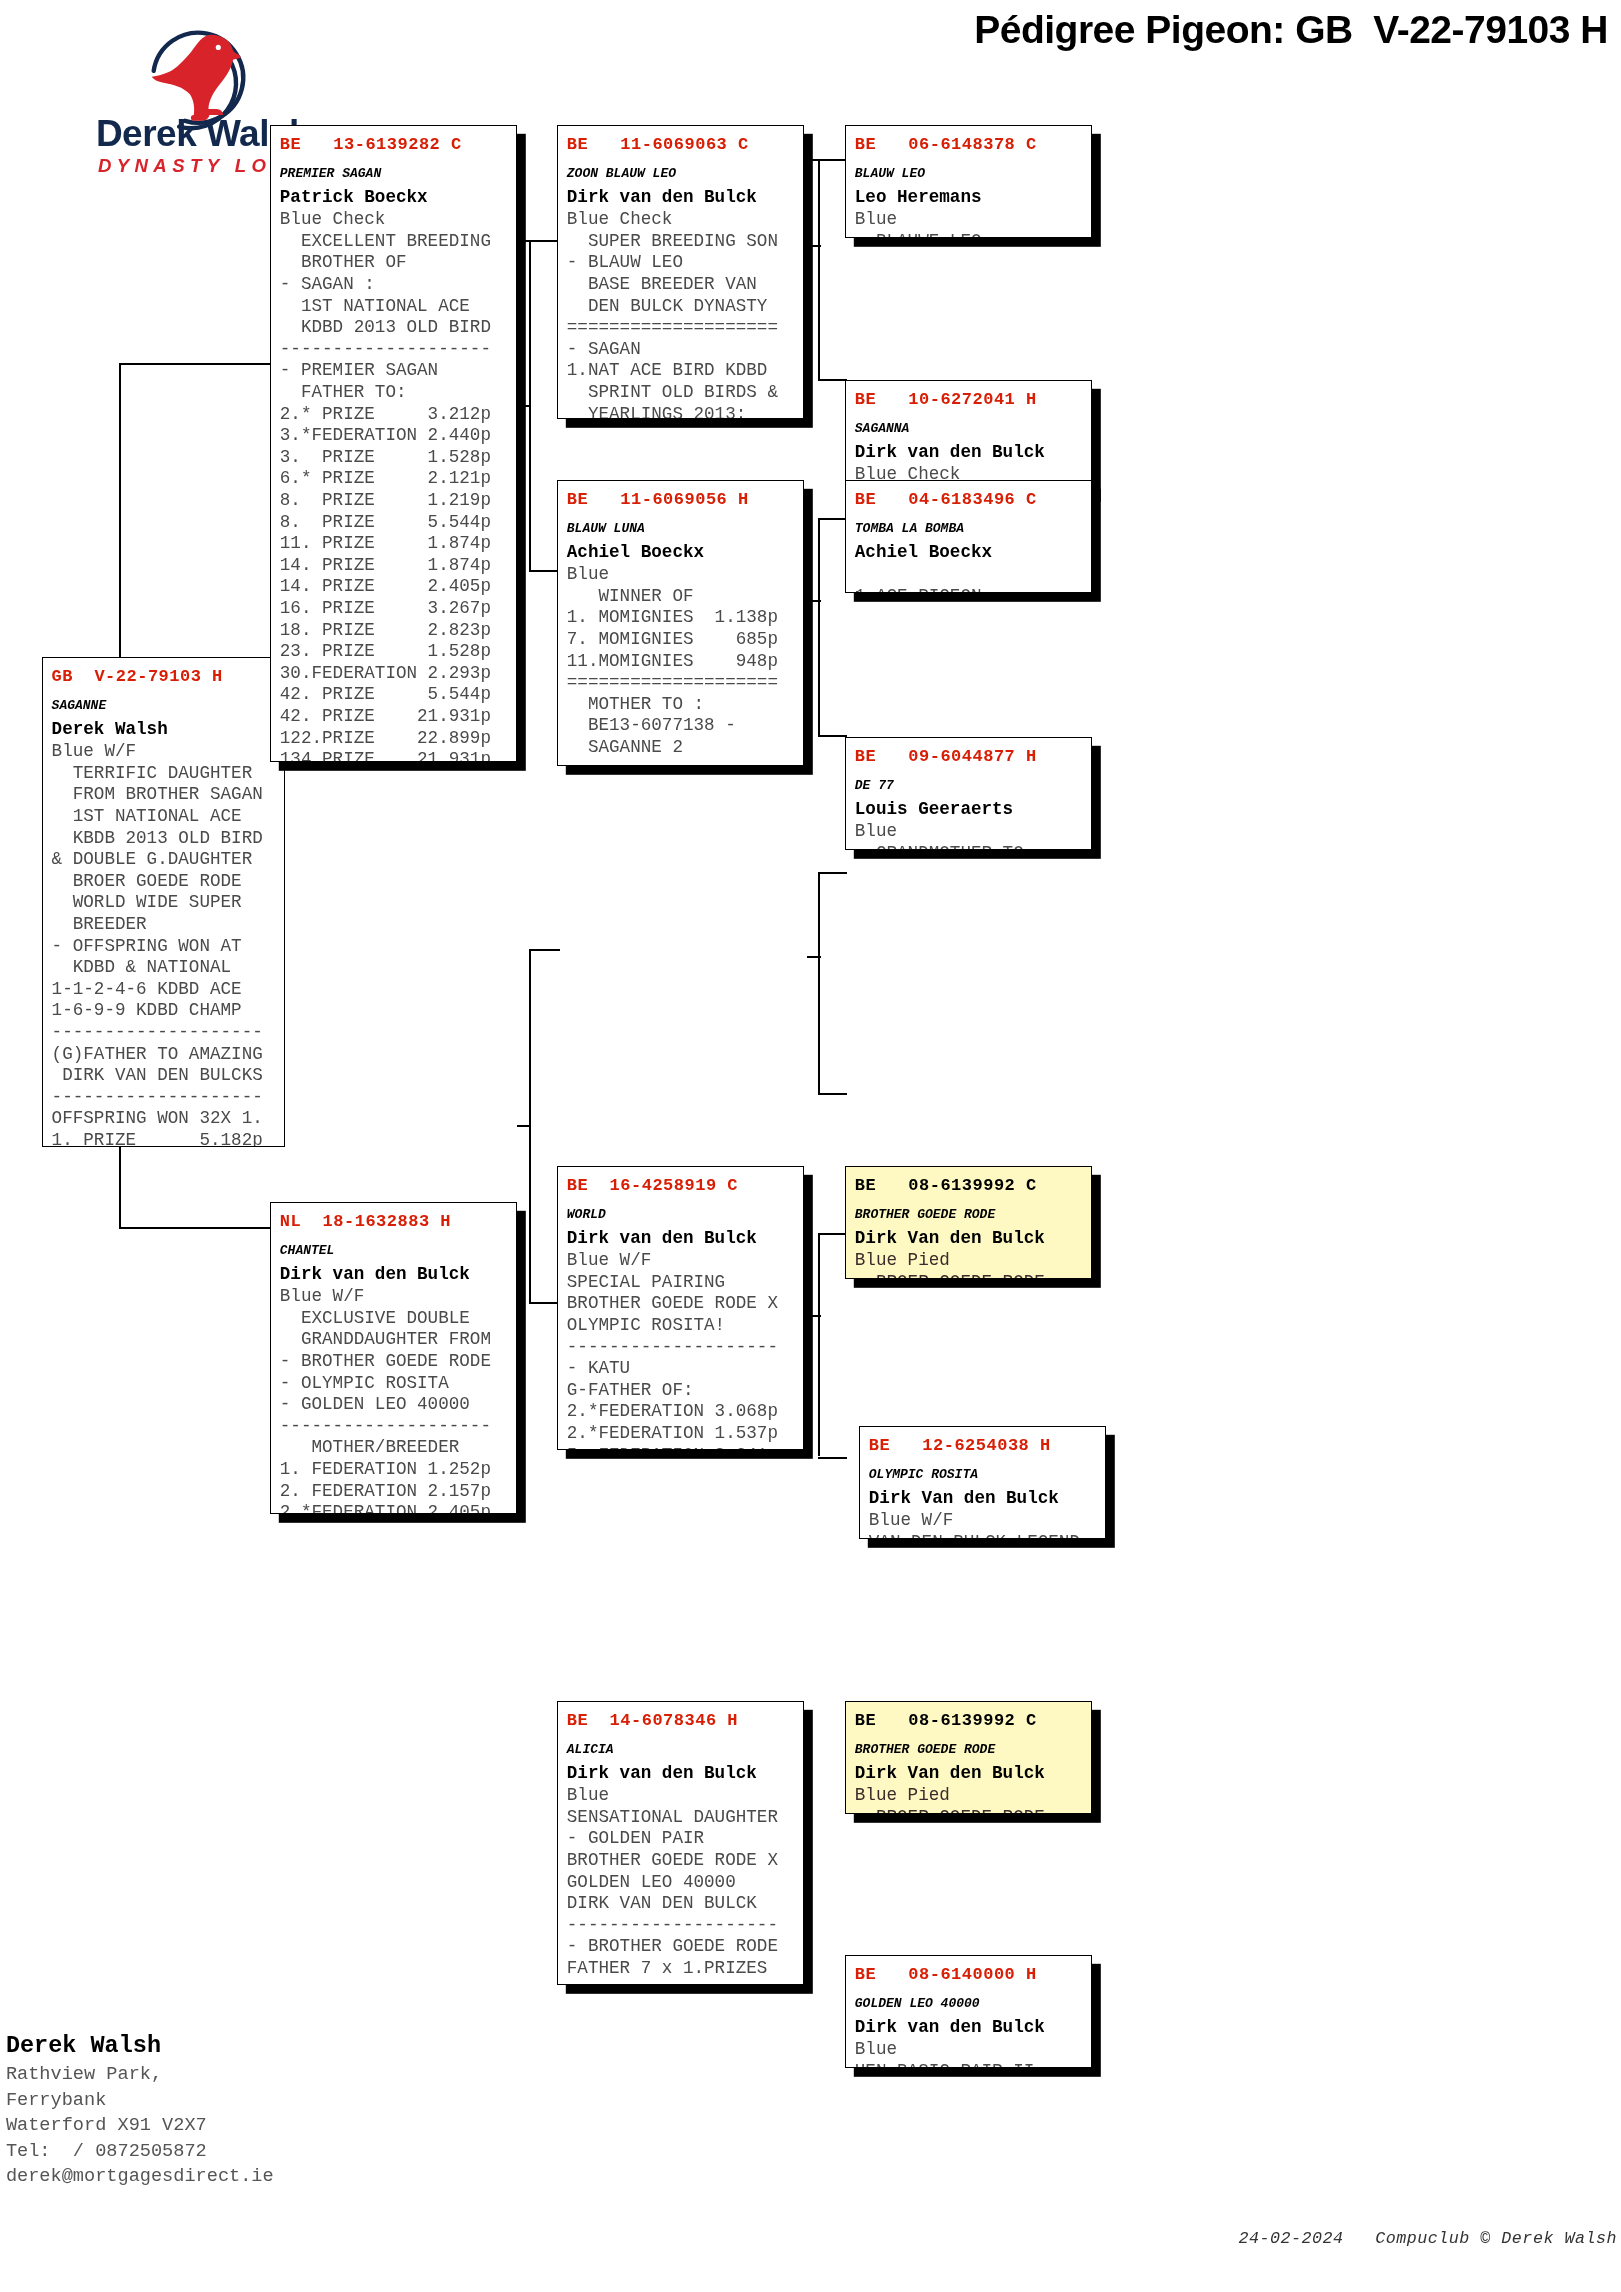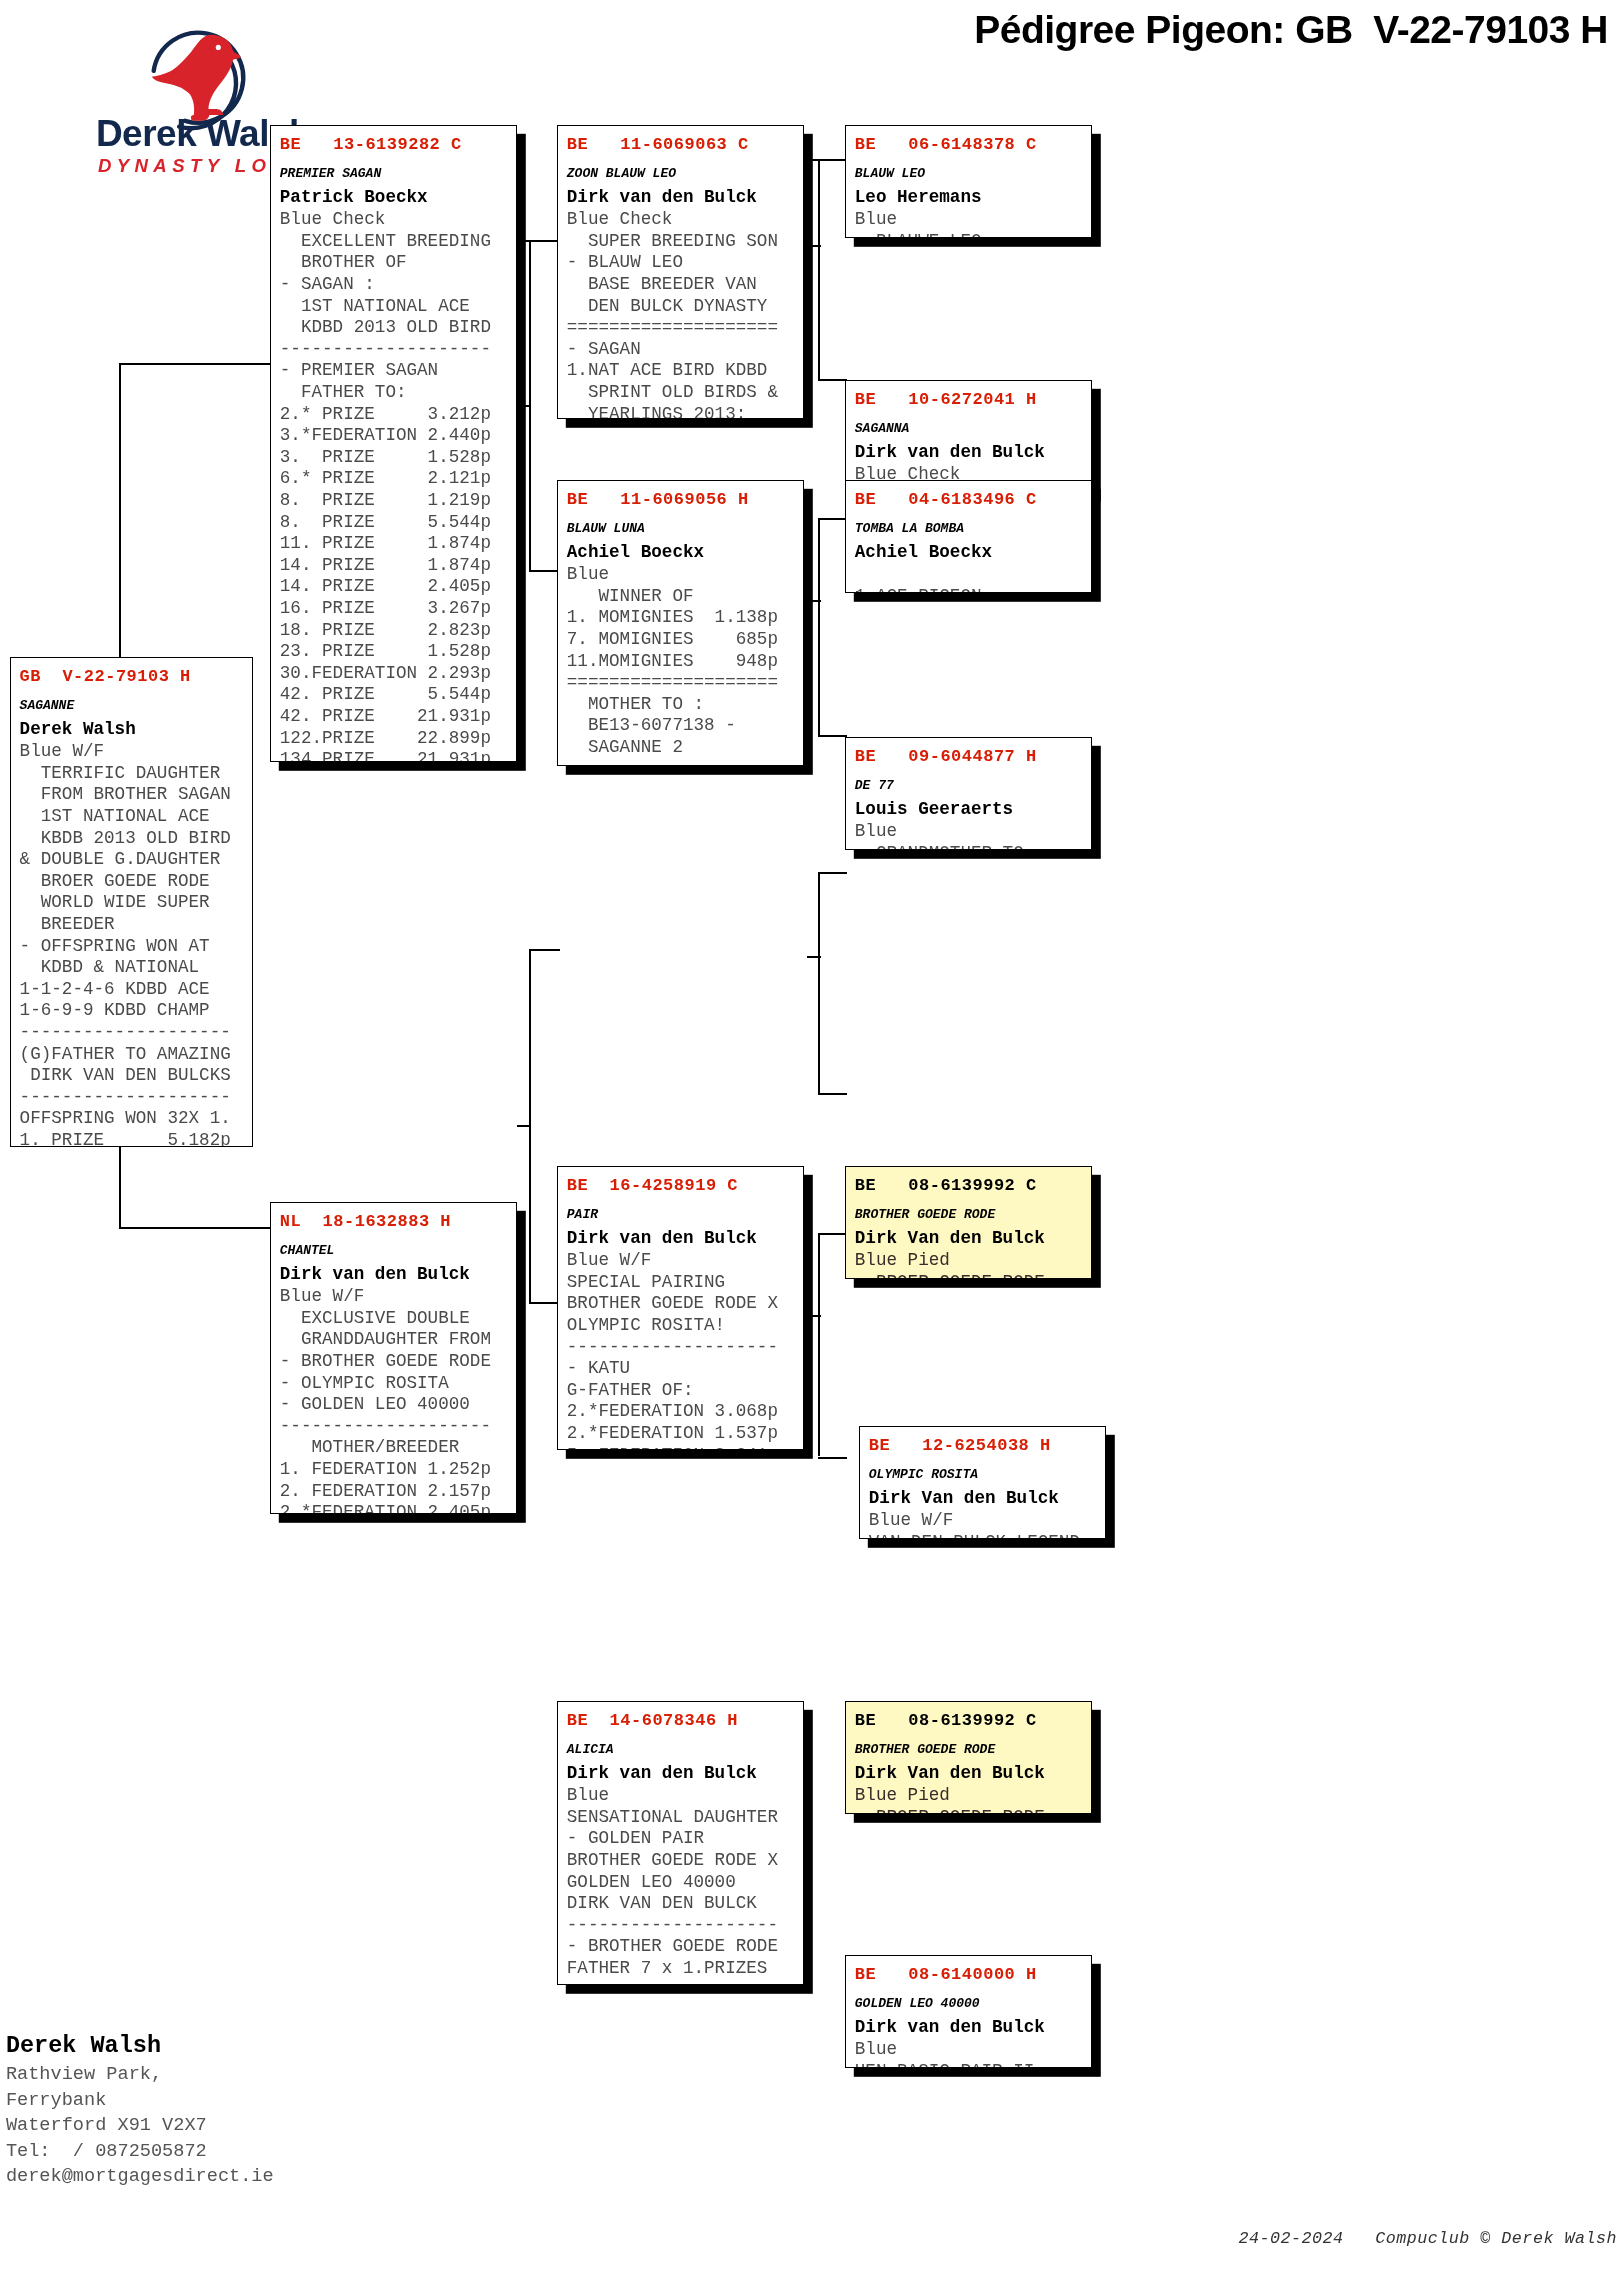--- a/index.html
+++ b/index.html
@@ -26,21 +26,21 @@
   .box{
     position:absolute;
     background:#fff;
     border:1.5px solid #000;
     box-sizing:border-box;
     box-shadow:8.8px 8.8px 0 0 #000;
     padding:5.9px 8.8px 3.9px 8.8px;
     overflow:hidden;
   }
   .box.pink{background:#fef9c3;}
-  .box.noshadow{box-shadow:none;}
+  .box.noshadow{box-shadow:none;margin-left:32px;}
 
   .ring{
     color:#D81E05;font-weight:bold;font-size:17px;line-height:25.5px;
     white-space:pre;letter-spacing:0.5px;margin-bottom:4.9px;
   }
   .box.pink .ring{color:#000;}
   .nick{
     font-weight:bold;font-style:italic;font-size:13px;line-height:23.5px;
     white-space:pre;letter-spacing:0px;
   }
@@ -247,21 +247,21 @@
 ====================
   MOTHER TO :
   BE13-6077138 -
   SAGANNE 2
 ====================
   FULL SISTER TO</div>
 </div>
 
 <div class="box" style="left:557px;top:1166px;width:247px;height:284px;">
   <div class="ring">BE  16-4258919 C</div>
-  <div class="nick">PAIR</div>
+  <div class="nick">WORLD</div>
   <div class="owner">Dirk van den Bulck</div>
   <div class="lines">Blue W/F
 SPECIAL PAIRING
 BROTHER GOEDE RODE X
 OLYMPIC ROSITA!
 --------------------
 - KATU
 G-FATHER OF:
 2.*FEDERATION 3.068p
 2.*FEDERATION 1.537p

